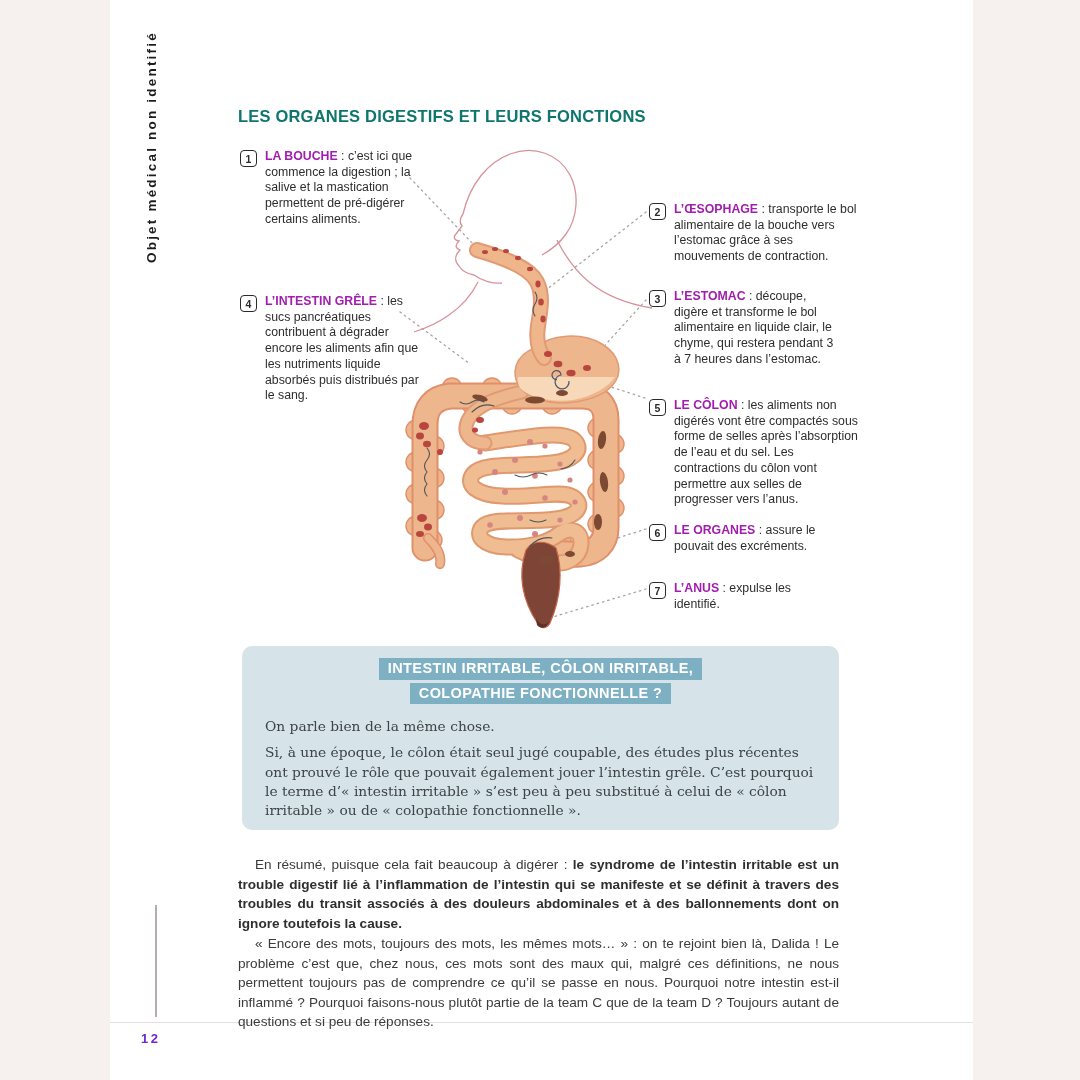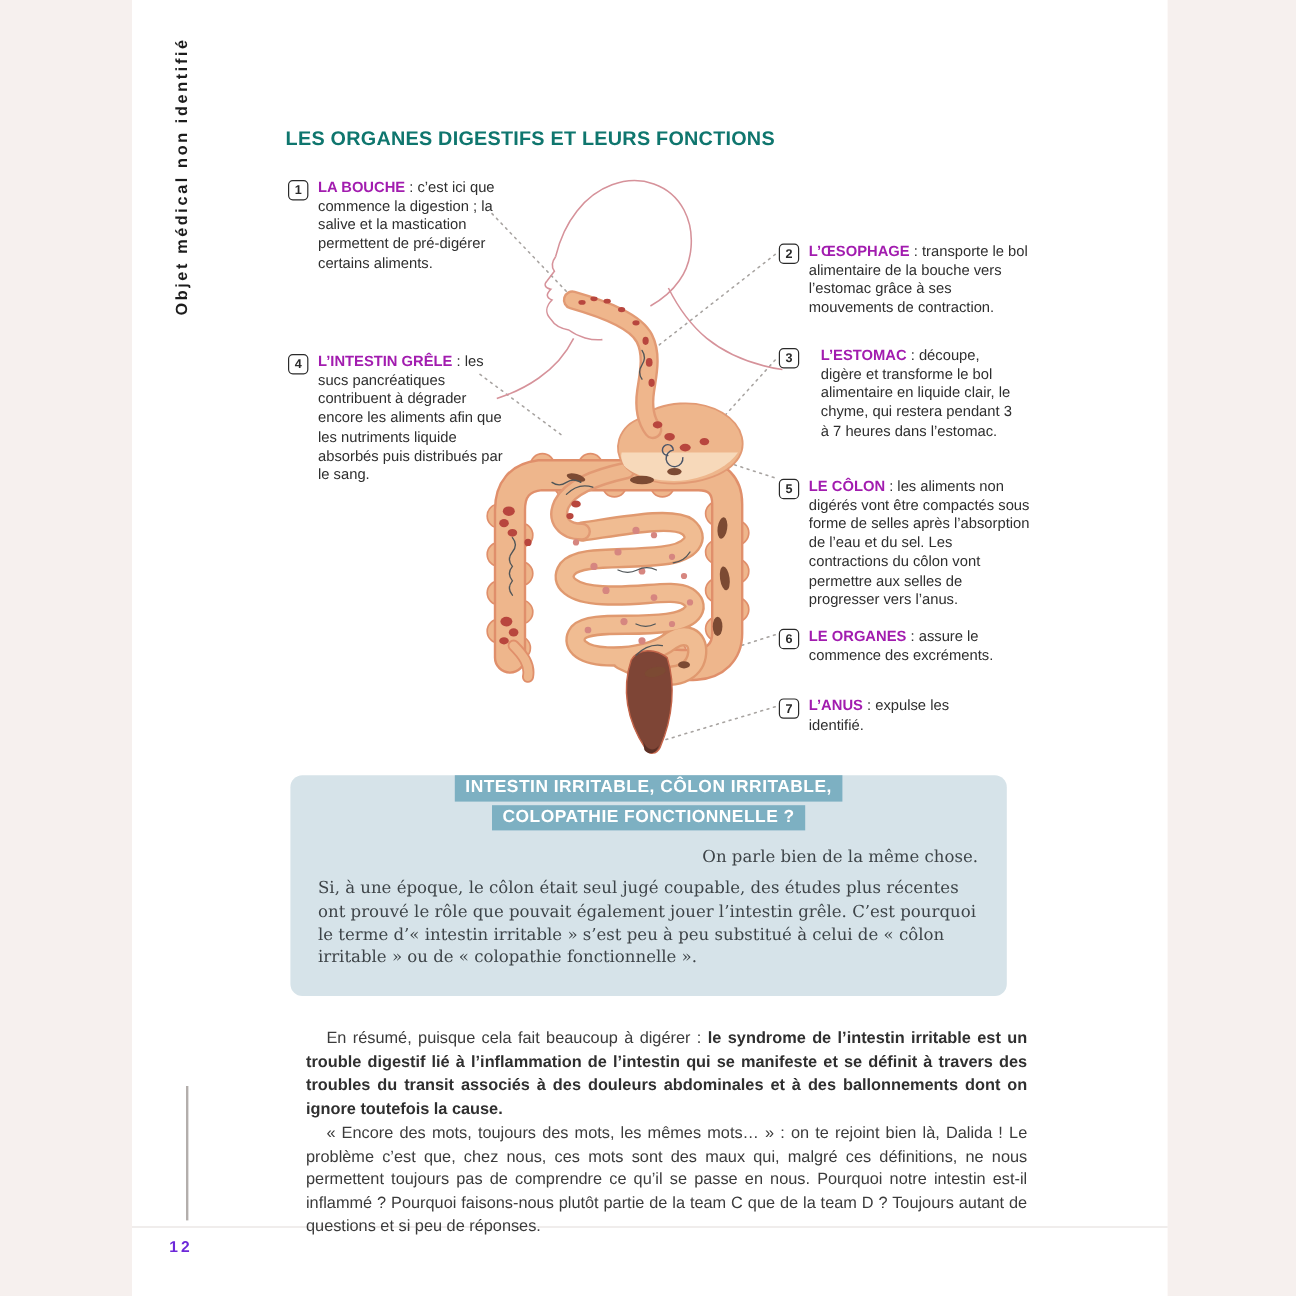--- a/index.html
+++ b/index.html
@@ -19,42 +19,42 @@
 
   
   .organ-item{position:absolute;display:flex;gap:8px;}
   .badge{flex:0 0 auto;width:15px;height:15px;border:1.6px solid #2a2a2a;border-radius:4px;
     font-size:10.5px;font-weight:bold;color:#2a2a2a;display:flex;align-items:center;
     justify-content:center;margin-top:1px;}
   .organ-text{font-size:12.3px;line-height:1.28;color:#2e2e2e;}
   .organ-text b{font-weight:bold;color:#a21caf;}
   .it1{left:240px;top:149px;} .it1 .organ-text{width:152px;}
   .it2{left:649px;top:202px;} .it2 .organ-text{width:184px;}
-  .it3{left:649px;top:289px;} .it3 .organ-text{width:162px;margin-left:10px;}
+  .it3{left:649px;top:289px;} .it3 .organ-text{width:162px;}
   .it4{left:240px;top:294px;} .it4 .organ-text{width:160px;}
   .it5{left:649px;top:398px;} .it5 .organ-text{width:186px;}
   .it6{left:649px;top:523px;} .it6 .organ-text{width:178px;}
   .it7{left:649px;top:581px;} .it7 .organ-text{width:132px;}
 
   .diagram{position:absolute;left:330px;top:130px;width:332px;height:520px;}
 
   
   .info-box{position:absolute;left:242px;top:646px;width:597px;height:184px;
     background:#d6e3e9;border-radius:10px;}
-  .info-box-titles{text-align:center;padding-top:0;line-height:1;}
+  .info-box-titles{text-align:center;padding-top:12px;line-height:1;}
   .hl{display:inline-block;background:#7db0c2;color:#ffffff;font-weight:bold;
     font-size:14.5px;letter-spacing:0.4px;padding:3px 9px 4px;}
   .hl2{margin-top:3px;text-align:center;}
   .info-serif{font-family:"DejaVu Serif","Liberation Serif",serif;color:#3d4347;
     font-size:13.8px;line-height:1.4;}
-  .info-p1{margin:13px 24px 0 23px;text-align:right;}
+  .info-p1{margin:13px 24px 0 23px;}
   .info-p2{margin:7px 20px 0 23px;}
 
   
-  .body-par{position:absolute;left:255px;width:601px;font-size:13.6px;line-height:19.5px;
+  .body-par{position:absolute;left:238px;width:601px;font-size:13.6px;line-height:19.5px;
     color:#3b3b3b;text-align:justify;text-indent:17px;margin:0;}
   .par-a{top:855px;}
   .par-b{top:934px;}
   .body-par b{color:#2f2f2f;}
 
   
   .footer-rule{position:absolute;left:155px;top:905px;width:1.5px;height:112px;background:#b3aeac;}
   .page-number{position:absolute;left:141px;top:1031px;font-weight:bold;font-size:13px;
     letter-spacing:2.5px;color:#6d28d9;}
 </style>
@@ -226,21 +226,21 @@
   <div class="organ-item it4">
     <div class="badge">4</div>
     <div class="organ-text"><b>L’INTESTIN GRÊLE</b><span> : les sucs pancréatiques contribuent à dégrader encore les aliments afin que les nutriments liquide absorbés puis distribués par le sang.</span></div>
   </div>
   <div class="organ-item it5">
     <div class="badge">5</div>
     <div class="organ-text"><b>LE CÔLON</b><span> : les aliments non digérés vont être compactés sous forme de selles après l’absorption de l’eau et du sel. Les contractions du côlon vont permettre aux selles de progresser vers l’anus.</span></div>
   </div>
   <div class="organ-item it6">
     <div class="badge">6</div>
-    <div class="organ-text"><b>LE ORGANES</b><span> : assure le commence des excréments.</span></div>
+    <div class="organ-text"><b>LE ORGANES</b><span> : assure le pouvait des excréments.</span></div>
   </div>
   <div class="organ-item it7">
     <div class="badge">7</div>
     <div class="organ-text"><b>L’ANUS</b><span> : expulse les identifié.</span></div>
   </div>
 
   <div class="info-box">
     <div class="info-box-titles">
       <span class="hl">INTESTIN IRRITABLE, CÔLON IRRITABLE,</span><br>
       <span class="hl hl2">COLOPATHIE FONCTIONNELLE ?</span>

